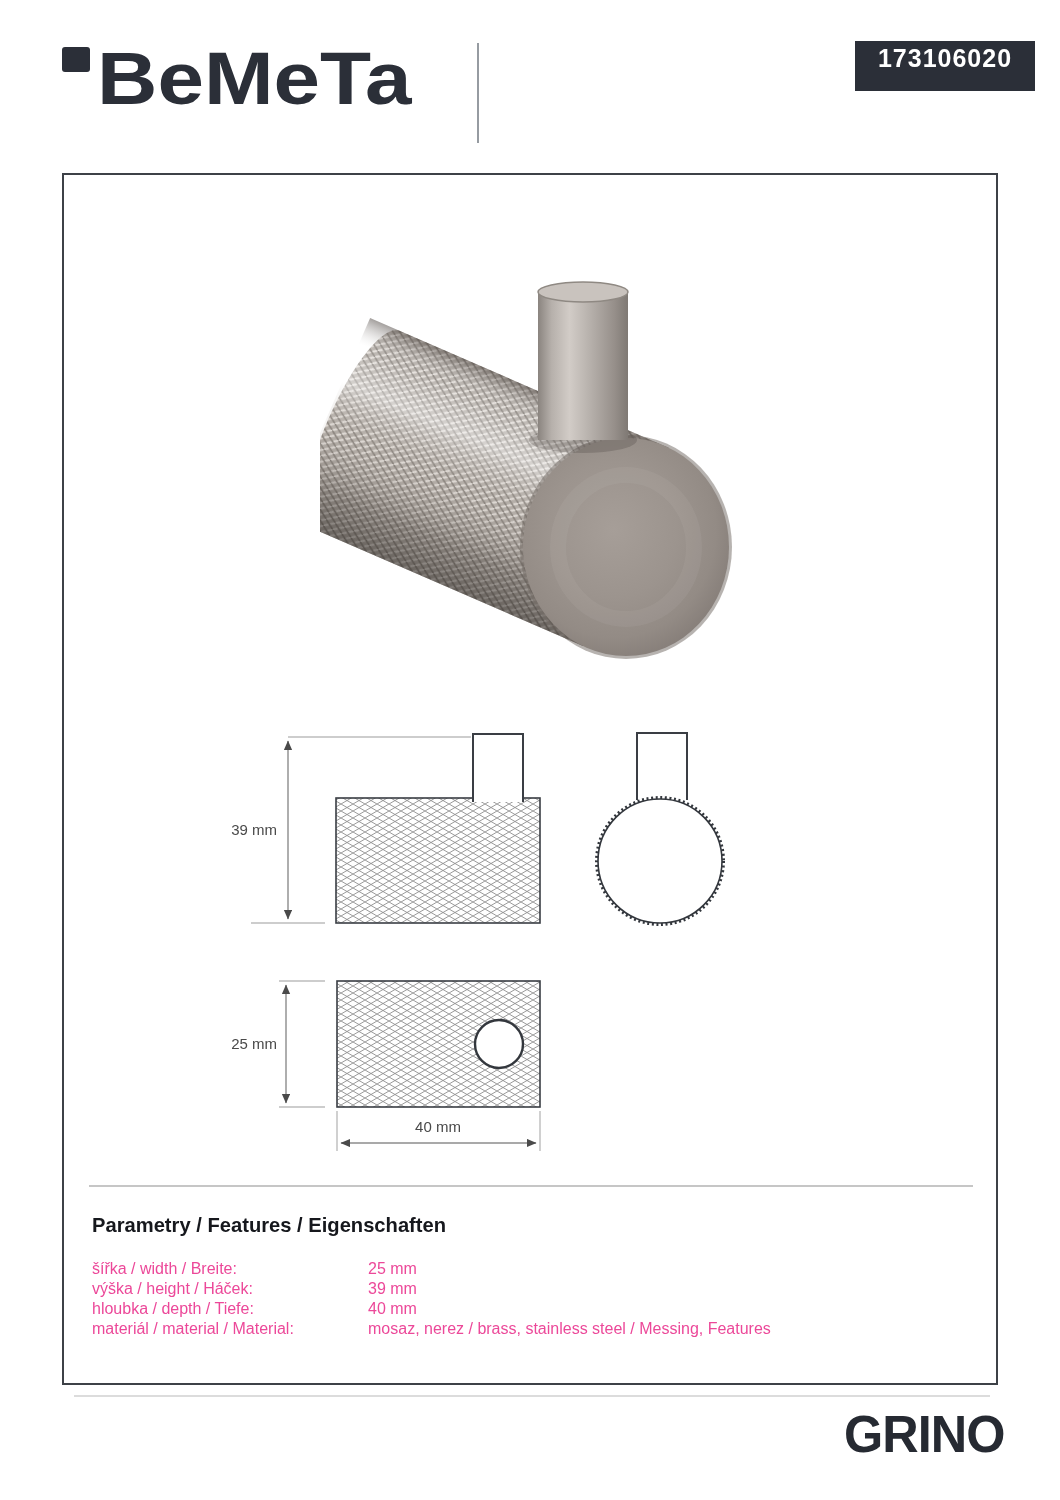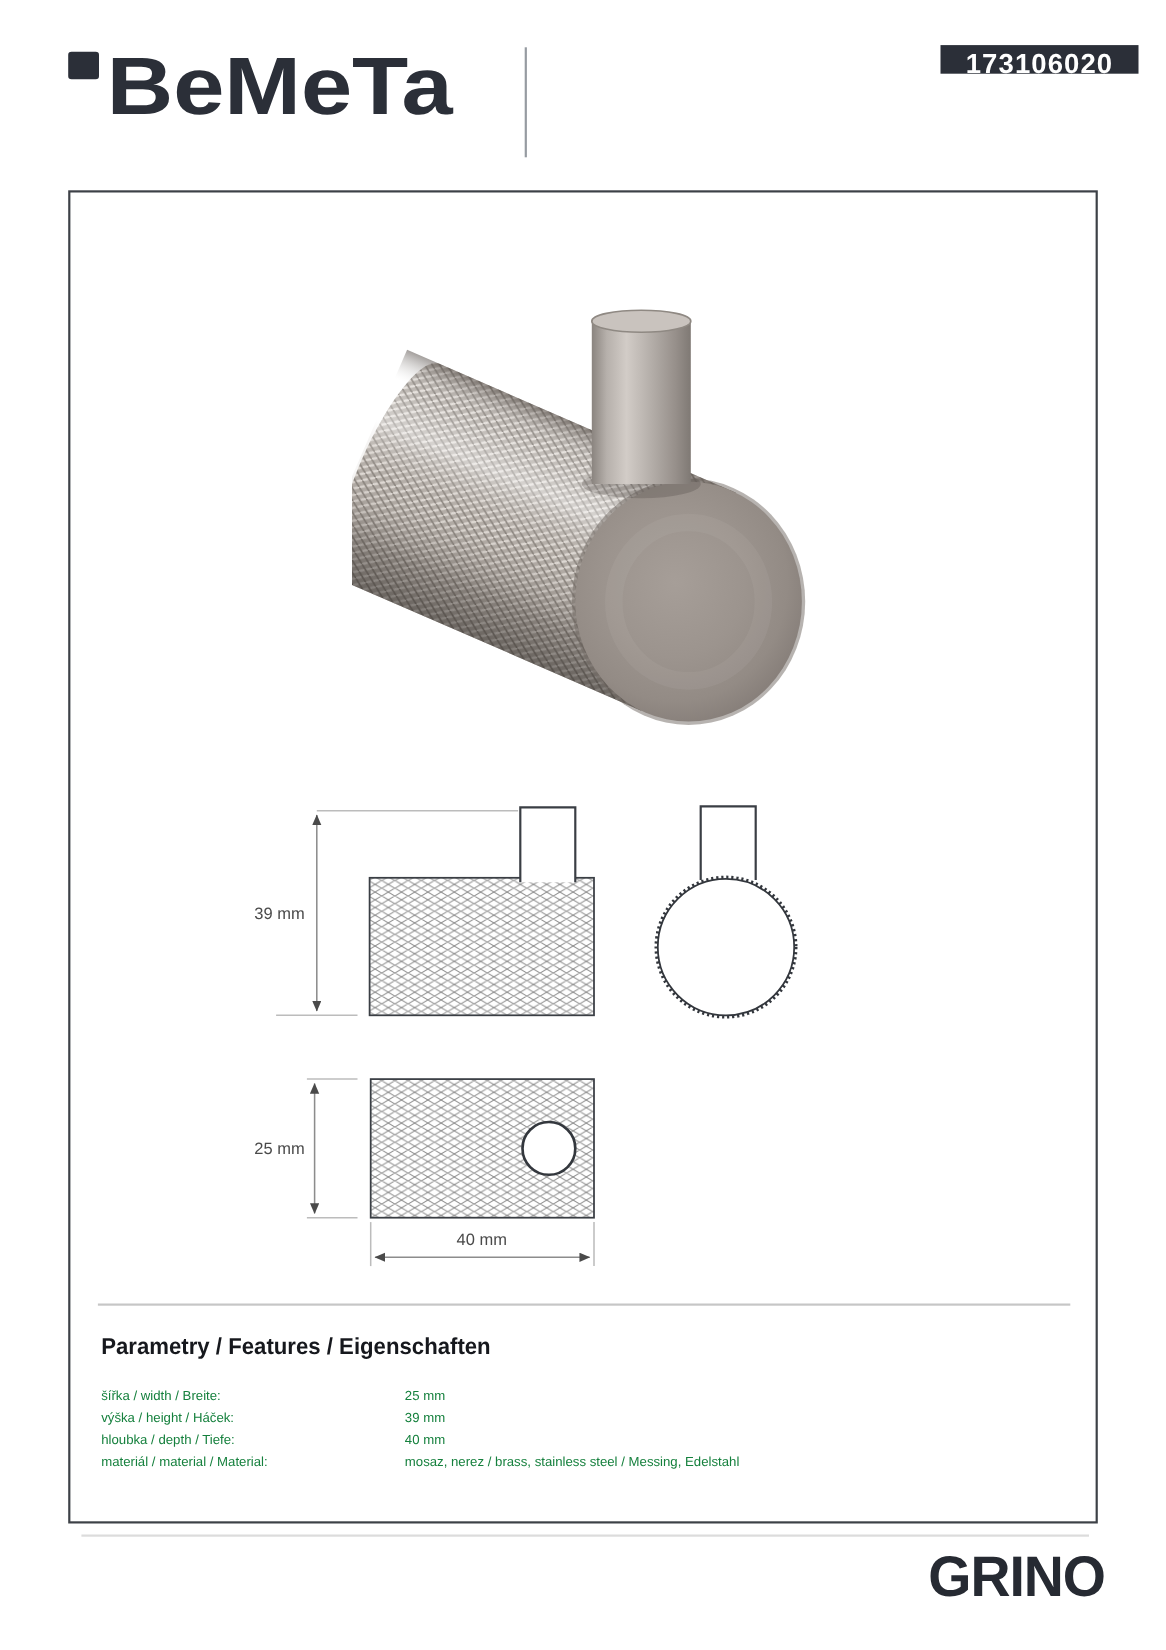--- a/index.html
+++ b/index.html
@@ -8,34 +8,34 @@
   .abs{position:absolute;}
 
   
   .logo-mark{left:62px;top:47px;width:28px;height:25px;background:#2b2f38;border-radius:3px;}
   .logo-text{left:97px;top:36px;font-size:74px;font-weight:bold;letter-spacing:0px;
              transform:scaleX(1.13);transform-origin:left top;color:#2b2f38;}
   .title-divider{left:477px;top:43px;width:2px;height:100px;background:#969ba1;}
   .titles{left:492px;top:31px;}
   .titles .tl{font-size:26px;font-weight:bold;line-height:38px;color:#2b2f38;
               transform:scaleX(0.9);transform-origin:left;white-space:nowrap;}
-  .code-badge{left:855px;top:41px;width:180px;height:26px;background:#2b2f38;color:#ffffff;
+  .code-badge{left:855px;top:41px;width:180px;height:50px;background:#2b2f38;color:#ffffff;
               font-size:25px;font-weight:bold;letter-spacing:1px;text-align:center;line-height:34px;}
 
   
   .frame{left:62px;top:173px;width:936px;height:1212px;border:2px solid #3d4147;box-sizing:border-box;
          background:#ffffff;}
 
   .photo-svg{left:320px;top:270px;}
   .drawings-svg{left:215px;top:720px;}
 
   .inner-sep{left:89px;top:1185px;width:884px;height:2px;background:#c6c6c6;}
   .params-heading{left:92px;top:1213px;font-size:21px;font-weight:bold;color:#16181d;
                   transform:scaleX(0.96);transform-origin:left;white-space:nowrap;}
-  .params-table{left:92px;top:1259px;font-size:12px;color:#15803d;}
+  .params-table{left:92px;top:1259px;font-size:16px;color:#ec4899;}
   .params-table .row{display:flex;line-height:20px;white-space:nowrap;}
   .params-table .lbl{width:276px;flex:0 0 276px;}
 
   .under-line{left:74px;top:1395px;width:916px;height:2px;background:#dcdcdc;}
   .series{right:56px;top:1404px;font-size:52px;font-weight:bold;letter-spacing:-1px;color:#262a32;
           transform:scaleX(0.97);transform-origin:right;}
 
   svg text{font-family:"Liberation Sans",sans-serif;fill:#4a4a4a;}
 </style>
 </head>
@@ -145,20 +145,20 @@
     <div class="row">
       <span class="lbl">výška / height / Háček:</span>
       <span class="val">39 mm</span>
     </div>
     <div class="row">
       <span class="lbl">hloubka / depth / Tiefe:</span>
       <span class="val">40 mm</span>
     </div>
     <div class="row">
       <span class="lbl">materiál / material / Material:</span>
-      <span class="val">mosaz, nerez / brass, stainless steel / Messing, Edelstahl</span>
+      <span class="val">mosaz, nerez / brass, stainless steel / Messing, Features</span>
     </div>
   </div>
 
   <div class="abs under-line"></div>
   <div class="abs series">GRINO</div>
 
 </div>
 
 </body></html>

